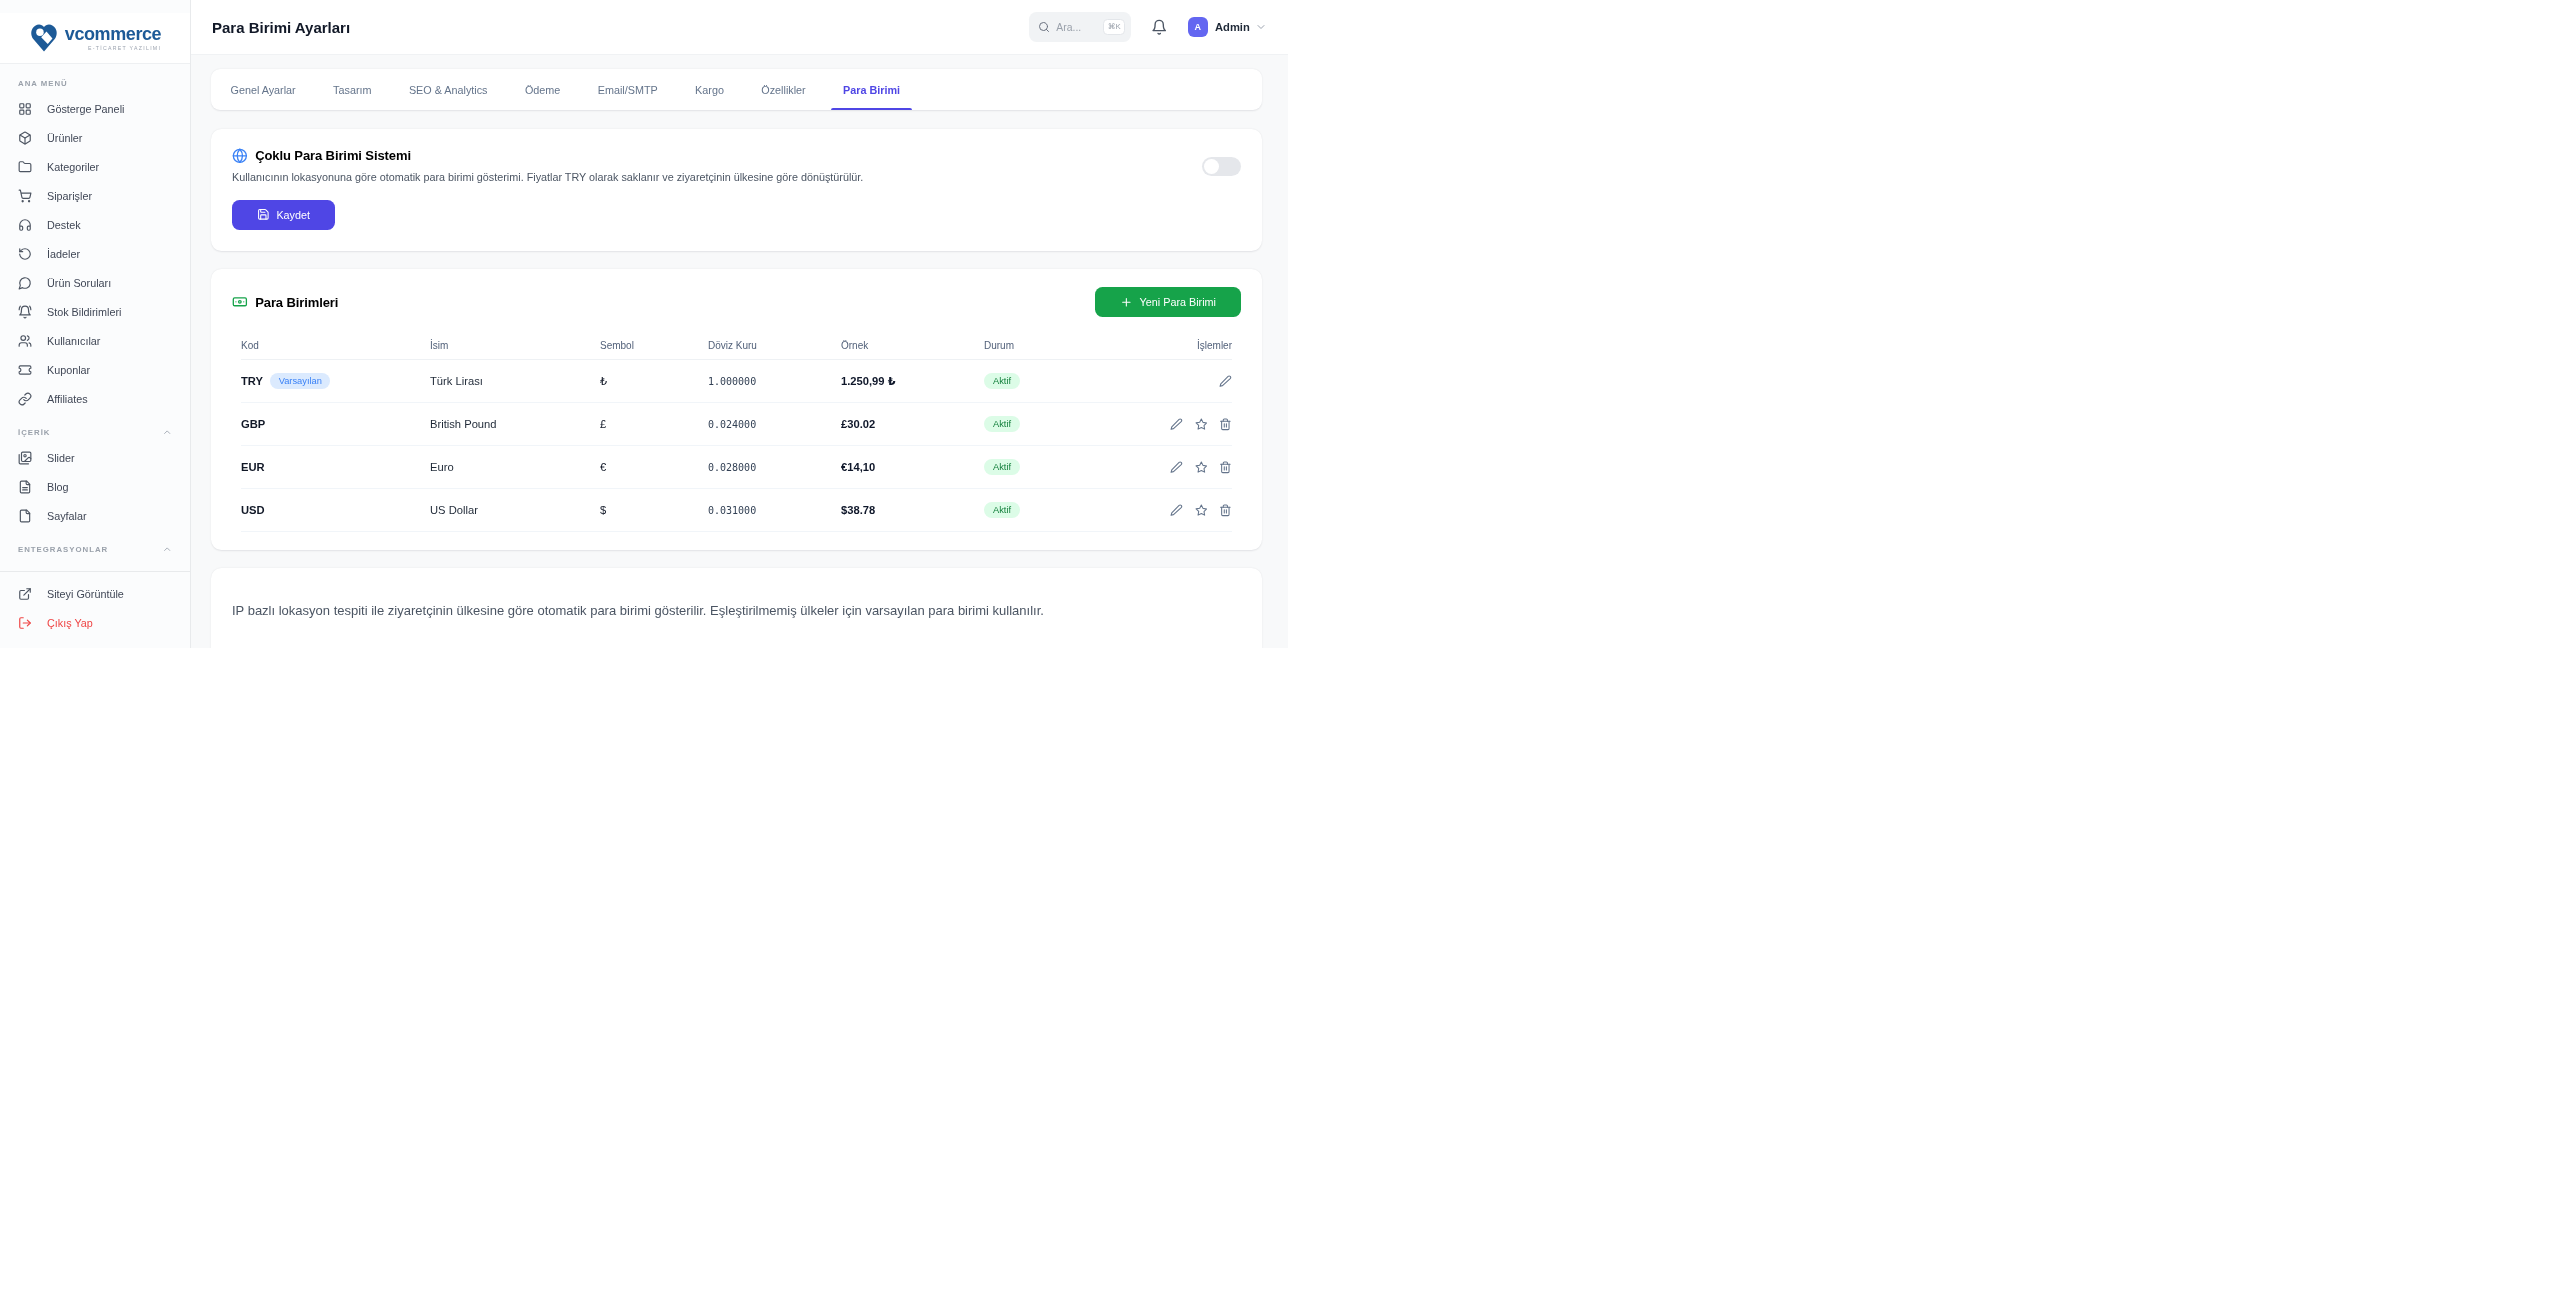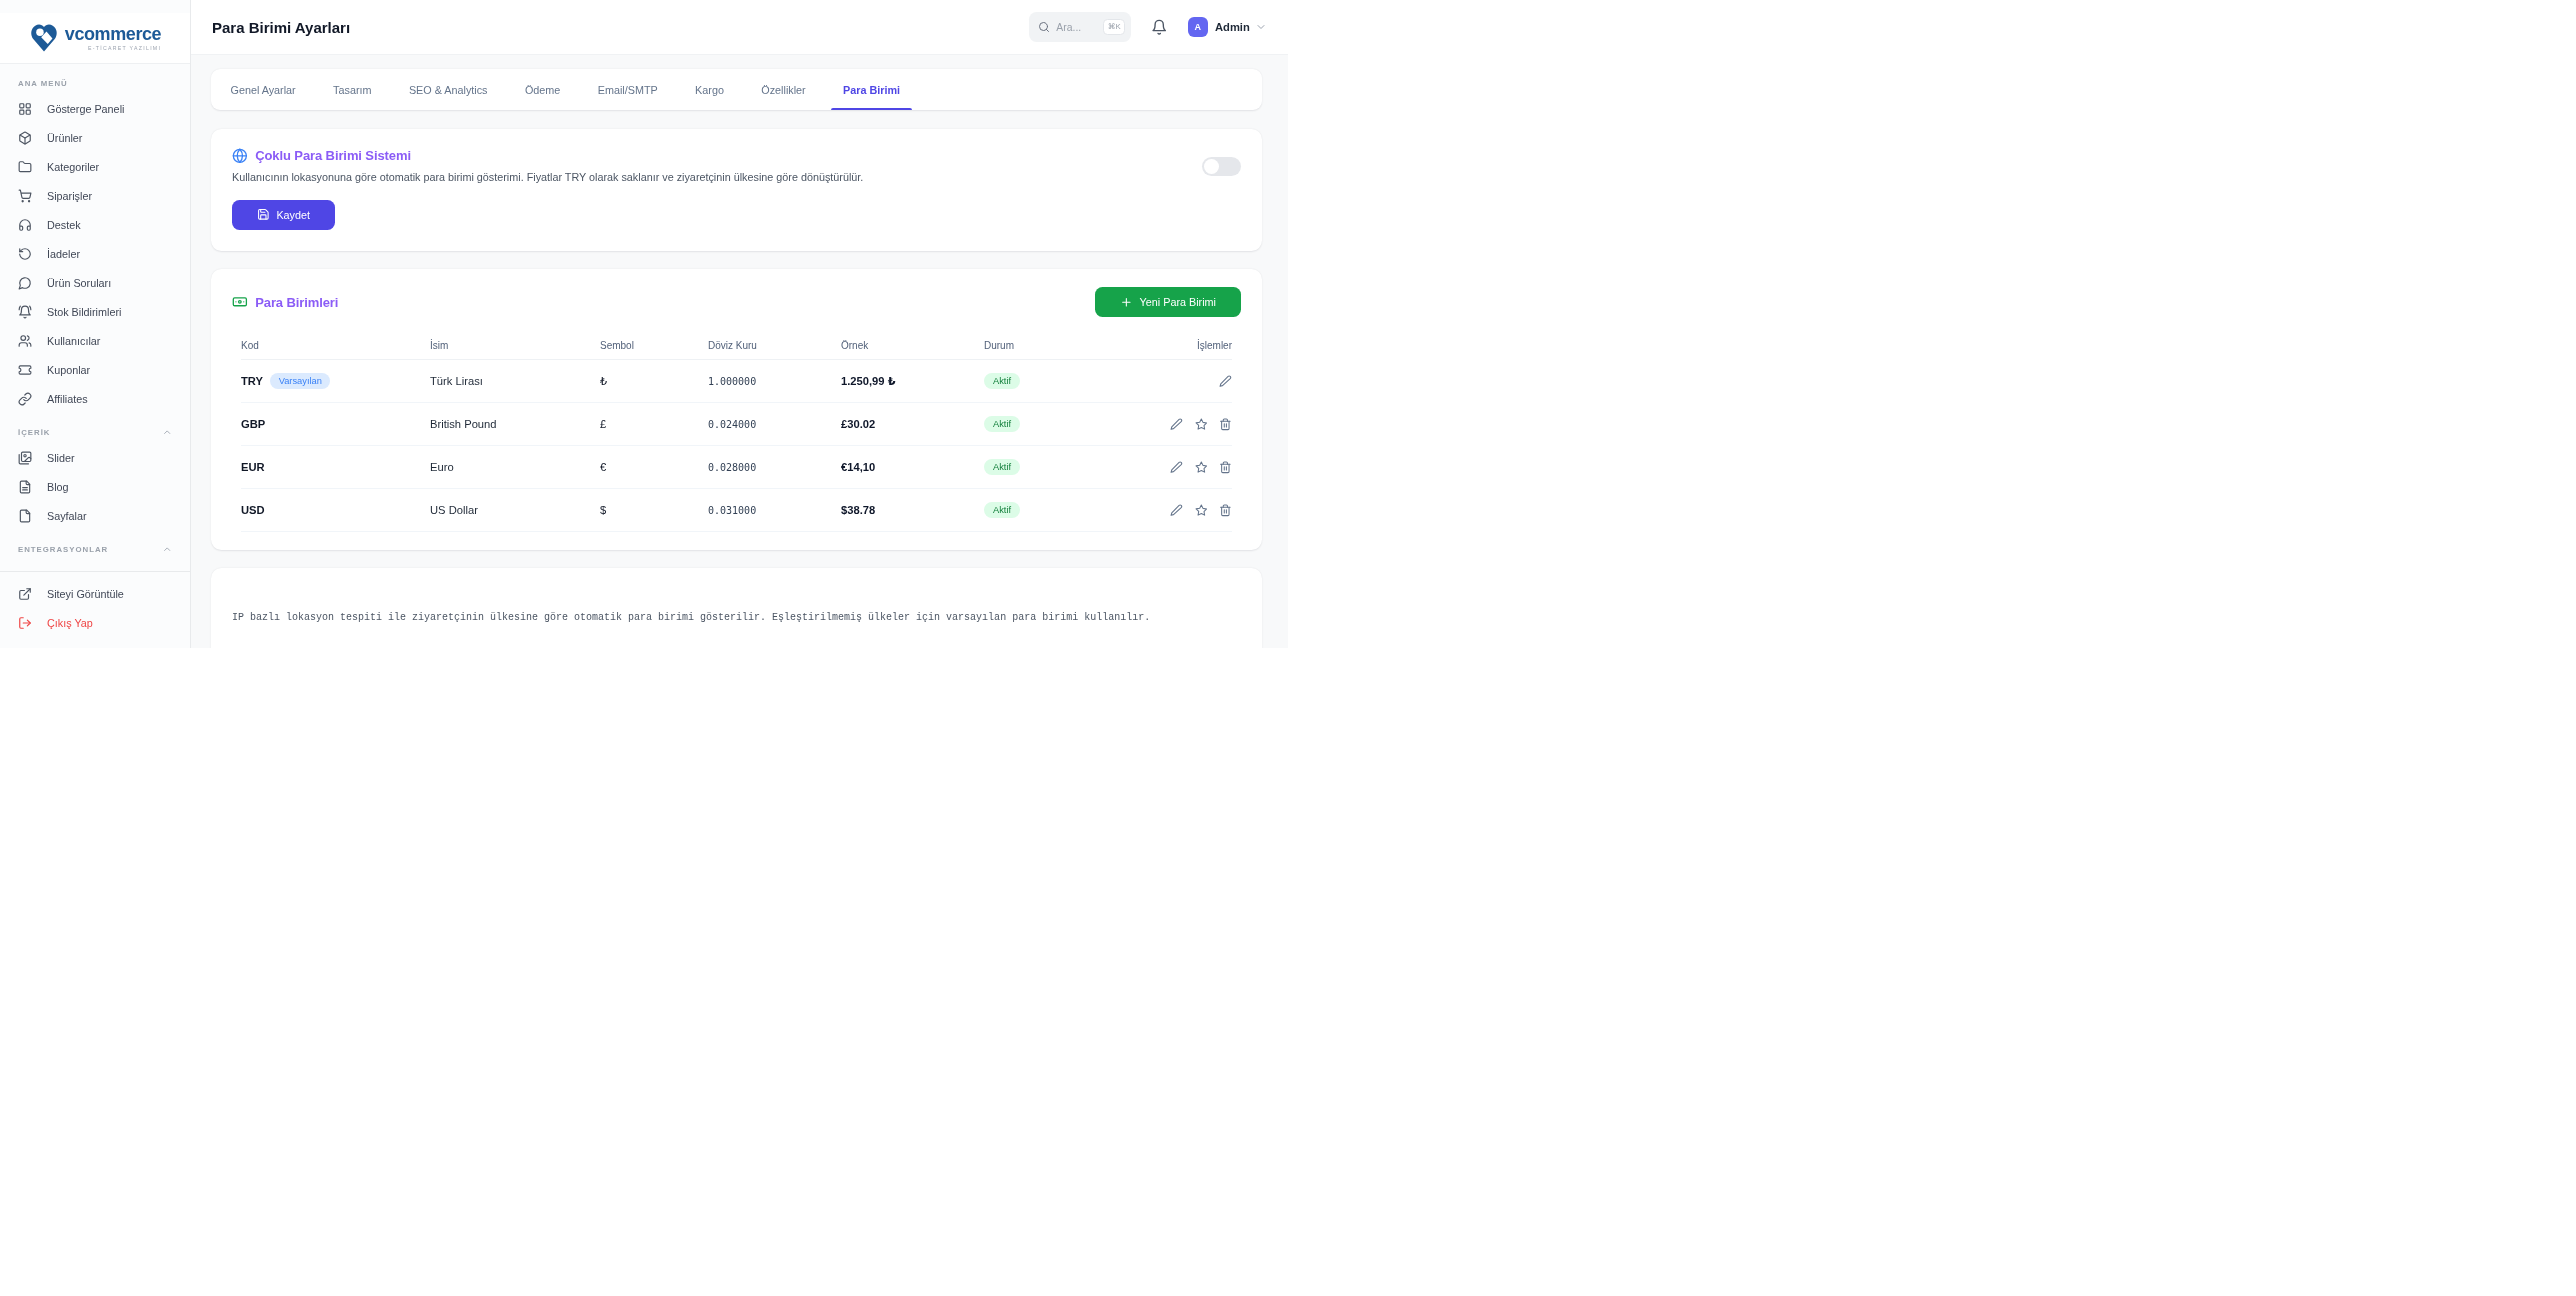--- a/index.html
+++ b/index.html
@@ -59,21 +59,21 @@
     position:relative;cursor:pointer;white-space:nowrap;}
   .tab.active{color:#4f46e5;font-weight:600;}
   .tab.active::after{content:"";position:absolute;left:0;right:0;bottom:0;height:2.2px;
     background:#4f46e5;border-radius:2.2px 2.2px 0 0;}
 
   
   .cs-card{margin-top:18.6px;padding:19.4px 21px 21px 21px;position:relative;}
   .sec-title-row{display:flex;align-items:center;gap:7.5px;}
   .sec-icon{width:15.7px;height:15.7px;flex:0 0 15.7px;display:flex;}
   .sec-icon svg{width:100%;height:100%;}
-  .sec-title{font-size:13px;font-weight:bold;color:#8b5cf6;letter-spacing:-0.1px;}
+  .sec-title{font-size:13px;font-weight:bold;color:#000000;letter-spacing:-0.1px;}
   .cs-desc{font-size:10.8px;color:#4b5563;margin-top:7.5px;max-width:805px;}
   .toggle{position:absolute;right:21px;top:28px;width:39px;height:19.4px;border-radius:9.7px;
     background:#e5e7eb;border:none;padding:0;cursor:pointer;}
   .toggle .knob{position:absolute;left:2.2px;top:2.2px;width:15px;height:15px;border-radius:50%;background:#fff;}
   .btn{display:inline-flex;align-items:center;gap:6.7px;border:none;border-radius:7.5px;
     height:30px;padding:0 25px;font-size:10.8px;font-weight:500;color:#fff;cursor:pointer;
     font-family:inherit;}
   .btn .ic{width:12.7px;height:12.7px;display:flex;color:#fff;}
   .btn-save{background:#4f46e5;margin-top:16.4px;}
   .btn-green{background:#16a34a;}
@@ -97,21 +97,21 @@
   .cell-rate{font-family:"DejaVu Sans Mono","Liberation Mono",monospace;font-size:10px;color:#334155;}
   .cell-example{font-size:11.2px;font-weight:600;color:#0f172a;}
   .pill-status{display:inline-block;background:#dcfce7;color:#15803d;font-size:9.3px;
     font-weight:500;padding:3px 9px;border-radius:745px;}
   .cell-actions{display:flex;justify-content:flex-end;gap:12px;}
   .act{width:12.7px;height:12.7px;color:#64748b;cursor:pointer;background:none;border:none;padding:0;}
   .act svg{width:100%;height:100%;display:block;}
 
   
   .map-card{margin-top:18px;padding:19.4px 21px;height:104px;}
-  .map-desc{font-size:10px;color:#4b5563;margin-top:22px;line-height:15px;font-family:Liberation Mono, monospace;}
+  .map-desc{font-size:13px;color:#4b5563;margin-top:15px;line-height:15px;}
 </style>
 </head>
 <body>
 
 <div class="app">
 
   <aside class="sidebar">
     <div class="logo">
       <span class="logo-mark">
         <svg viewBox="0 0 48 50">

